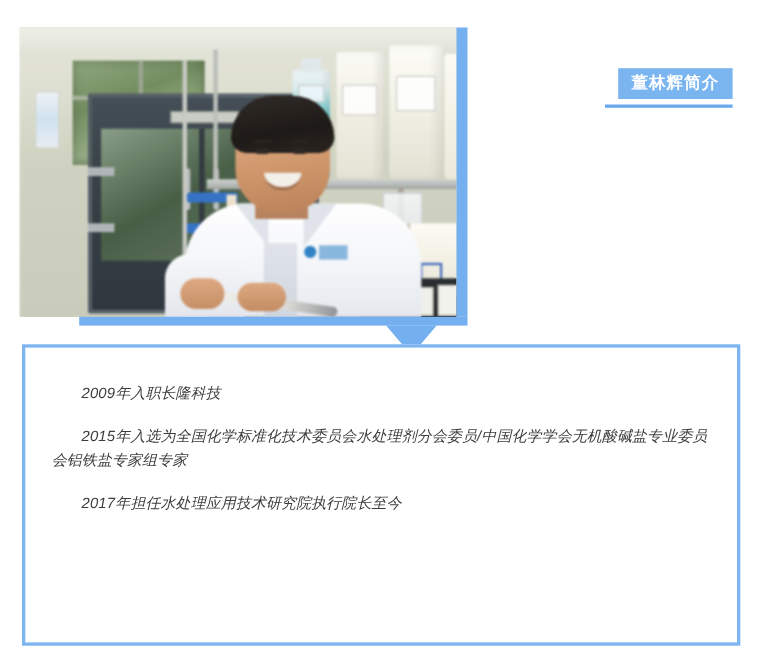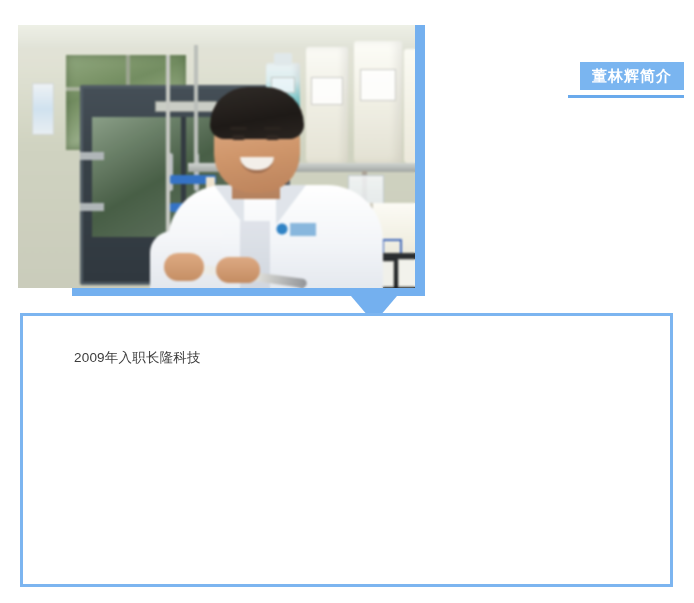--- a/index.html
+++ b/index.html
@@ -269,21 +269,21 @@
     left: 333px; top: 271px;
     width: 0; height: 0;
     border-left: 23px solid transparent;
     border-right: 23px solid transparent;
     border-top: 27px solid #74b0ef;
   }
 
   
   #title-badge-wrap {
     position: absolute;
-    left: 568px;
+    left: 550px;
     top: 62px;
     width: 116px;
   }
   #title-badge {
     background: #7ab5f0;
     color: #ffffff;
     font-size: 15px;
     font-weight: bold;
     letter-spacing: 1px;
     text-align: center;
@@ -314,20 +314,21 @@
     padding: 31px 24px 0 24px;
   }
   .bio-entry {
     font-size: 13.5px;
     line-height: 1.62;
     color: #3c3c3c;
     text-indent: 2em;
     margin: 0 0 17px 0;
     font-family: "Liberation Sans", "DejaVu Sans", sans-serif;
     letter-spacing: .2px;
+    font-style: italic;
   }
   .bio-entry:last-child { margin-bottom: 0; }
 </style>
 </head>
 <body>
 
 <div id="profile-photo-card">
 
   <div id="profile-photo">
     <div class="ph-layer ph-wall-back"></div>
@@ -405,14 +406,16 @@
 </div>
 
 <div id="title-badge-wrap">
   <div id="title-badge">董林辉简介</div>
   <div id="title-badge-underline"></div>
 </div>
 
 <div id="bio-box">
   <div id="bio-list">
     <p class="bio-entry">2009年入职长隆科技</p>
+    <p class="bio-entry">2015年入选为全国化学标准化技术委员会水处理剂分会委员/中国化学学会无机酸碱盐专业委员会铝铁盐专家组专家</p>
+    <p class="bio-entry">2017年担任水处理应用技术研究院执行院长至今</p>
   </div>
 </div>
 
 </body></html>

